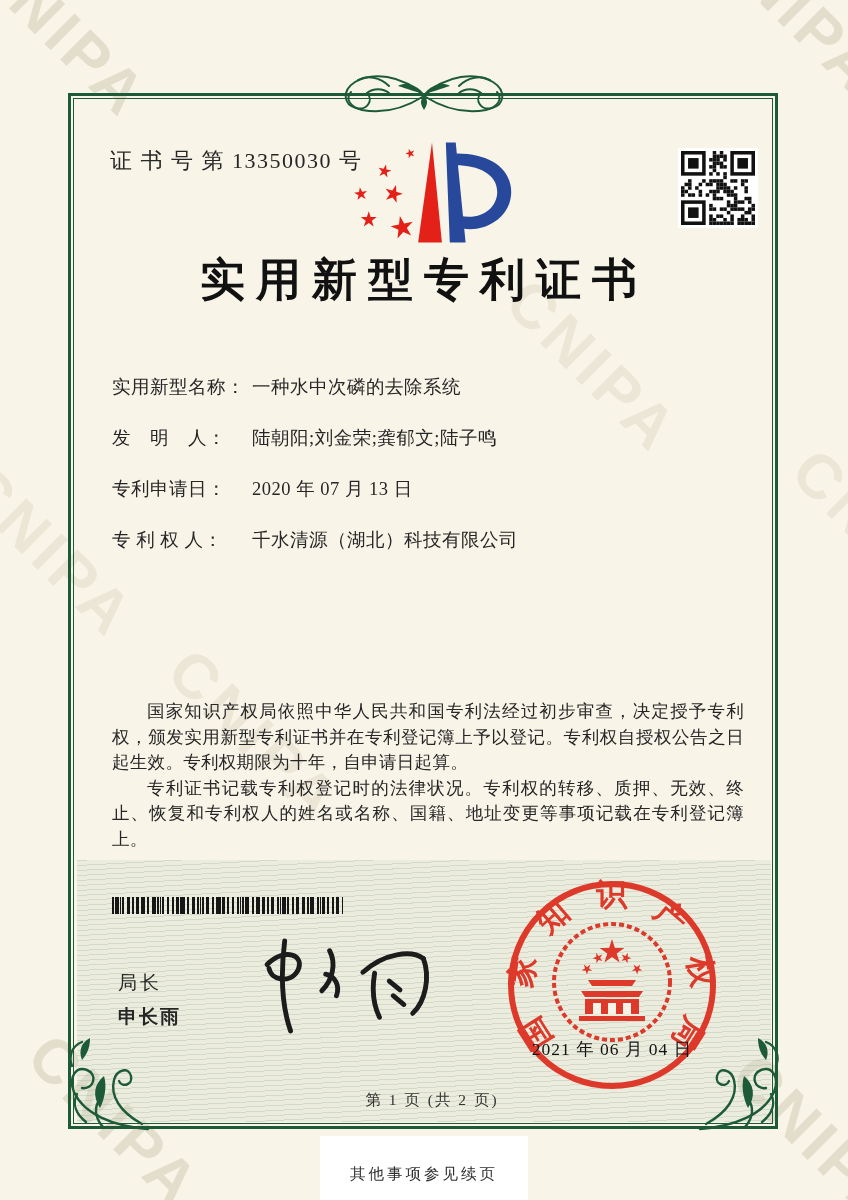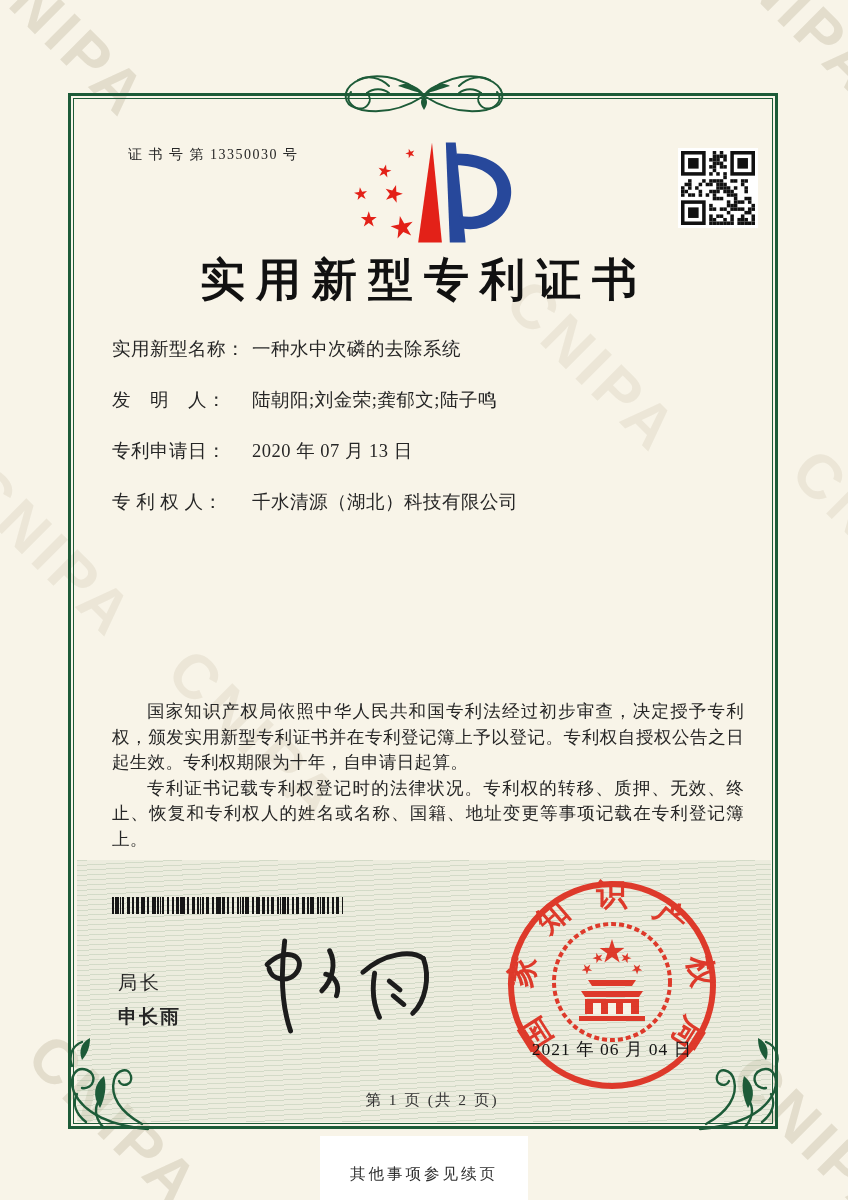--- a/index.html
+++ b/index.html
@@ -22,30 +22,30 @@
   .guilloche{
     position:absolute;left:77px;top:860px;width:694px;height:262px;
     background-color:rgba(208,220,200,0.30);
     background-image:repeating-linear-gradient(177deg,rgba(120,155,120,0.22) 0 1px,rgba(0,0,0,0) 1px 5px);
   }
   .ornament-top{position:absolute;left:299px;top:64px;width:250px;height:58px;}
   .corner{position:absolute;width:104px;height:104px;}
   .corner.bl{left:52px;top:1032px;}
   .corner.br{left:692px;top:1032px;transform:scaleX(-1);}
   
-  .certno{position:absolute;left:110px;top:146px;font-size:14px;letter-spacing:1.5px;margin-left:18px;}
+  .certno{position:absolute;left:110px;top:146px;font-size:22px;letter-spacing:1.5px;}
   .logo{position:absolute;left:348px;top:138px;width:168px;height:110px;}
   .qr-wrap{position:absolute;left:678px;top:148px;width:80px;height:80px;background:#fff;padding:3px;box-sizing:border-box;}
   .qr-wrap svg{display:block;width:100%;height:100%;}
   .title{
     position:absolute;left:0;top:250px;width:100%;margin:0;text-align:center;
     font-size:45px;font-weight:bold;letter-spacing:11px;color:#111;
   }
   
-  .fields{position:absolute;left:112px;top:336px;width:636px;font-size:18.5px;}
+  .fields{position:absolute;left:112px;top:374px;width:636px;font-size:18.5px;}
   .frow{height:51px;}
   .lbl{display:inline-block;min-width:140px;letter-spacing:0.5px;}
   .val{letter-spacing:0.5px;}
   .grant{position:relative;}
   .grant .pair2{position:absolute;left:323px;top:0;white-space:nowrap;}
   
   .bodytext{position:absolute;left:112px;top:699px;width:632px;}
   .bodytext p{margin:0;font-size:17.5px;line-height:25.5px;text-align:justify;text-indent:2em;letter-spacing:0.3px;}
   
   .barcode{

